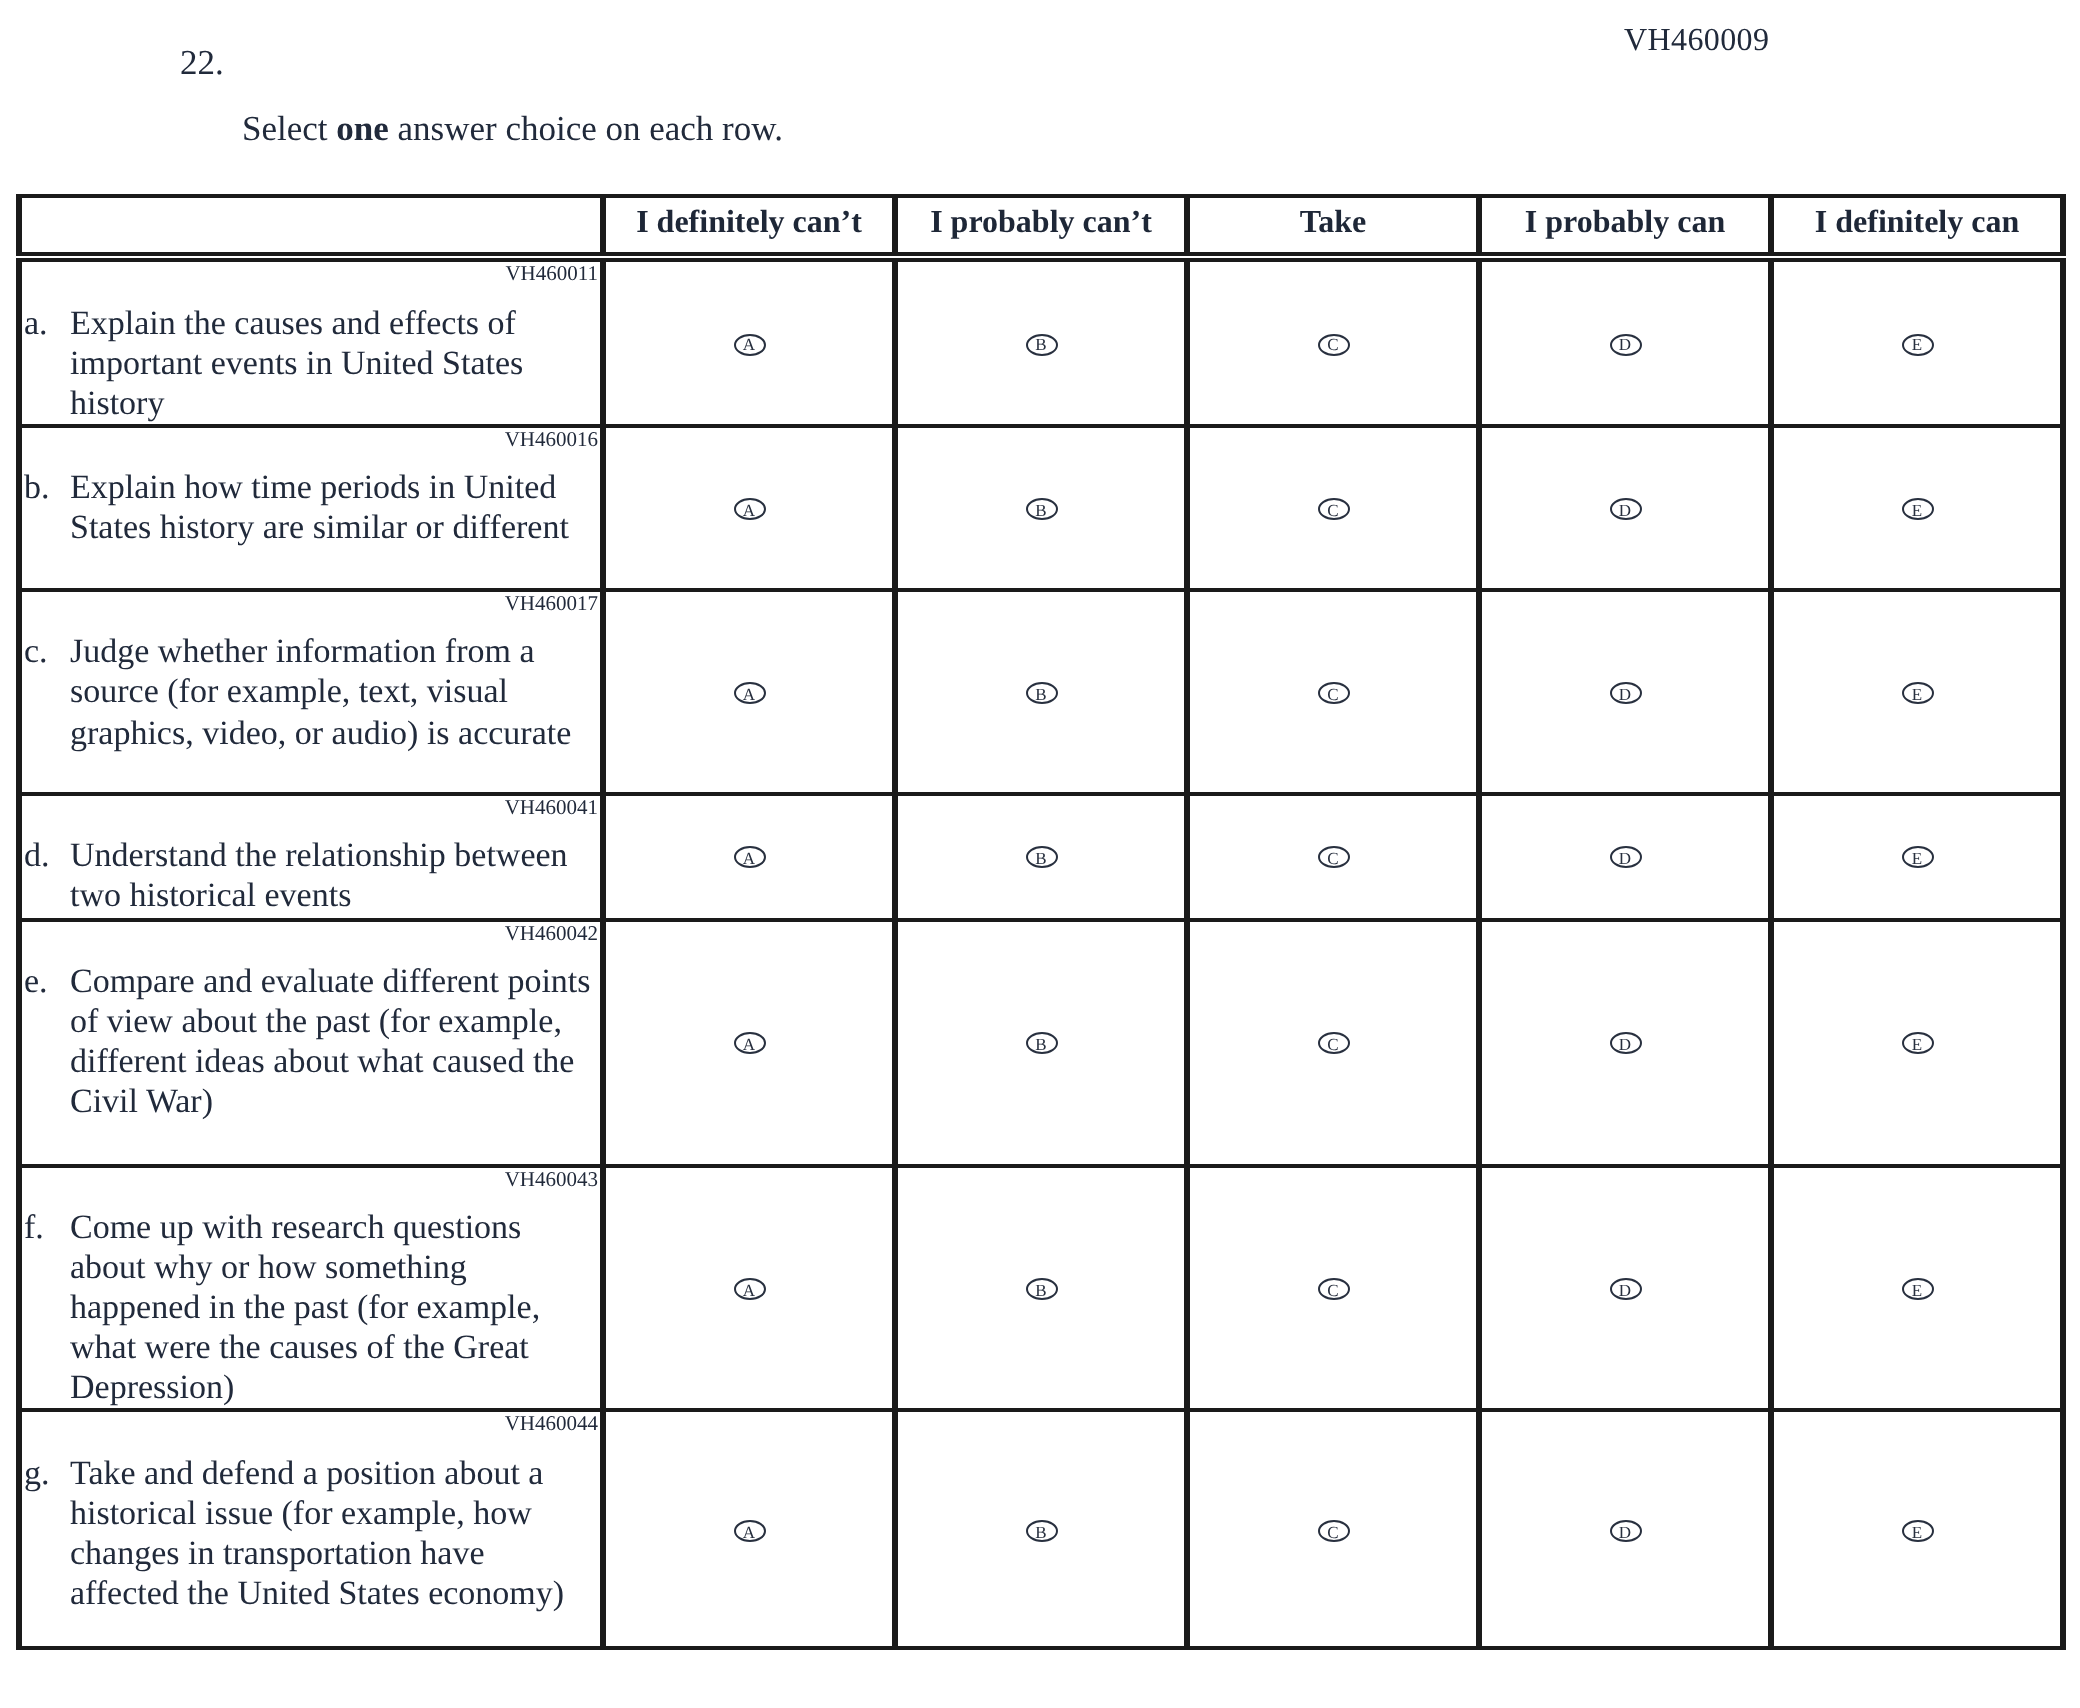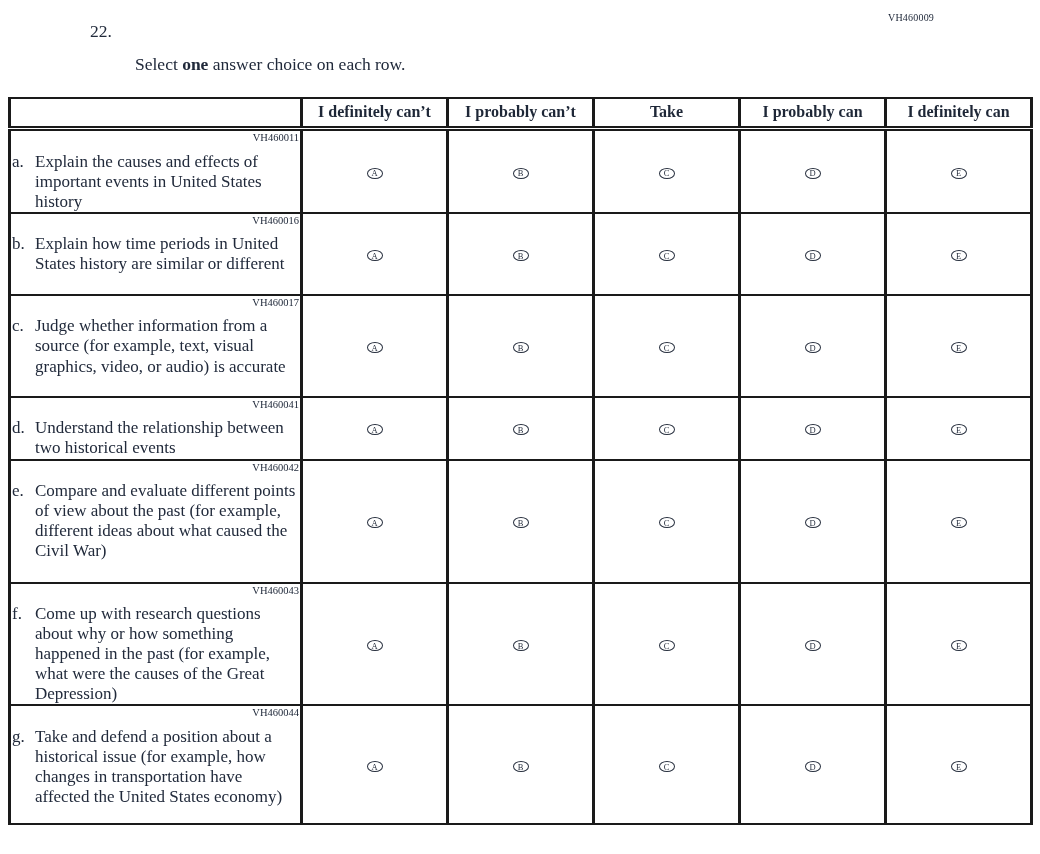--- a/index.html
+++ b/index.html
@@ -13,22 +13,22 @@
     position: relative;
     font-family: "Liberation Serif", "DejaVu Serif", serif;
     color: #212a3b;
     overflow: hidden;
   }
 
   
   .sheet-code {
     position: absolute;
     top: 12px;
-    left: 888px;
-    font-size: 10px;
+    left: 812px;
+    font-size: 16px;
     letter-spacing: 0.2px;
   }
 
   
   .question {
     position: absolute;
     top: 21px;
     left: 90px;
     width: 720px;
   }
@@ -37,21 +37,21 @@
     font-size: 17.5px;
     line-height: 1.25;
   }
   .q-num {
     font-weight: normal;
     width: 33px;
     flex: 0 0 33px;
   }
   .q-instruction {
     margin-top: 11px;
-    margin-left: 45px;
+    margin-left: 31px;
     font-size: 17.5px;
   }
   .bold { font-weight: bold; }
 
   
   table.grid {
     position: absolute;
     top: 97px;
     left: 8px;
     width: 1022px;

